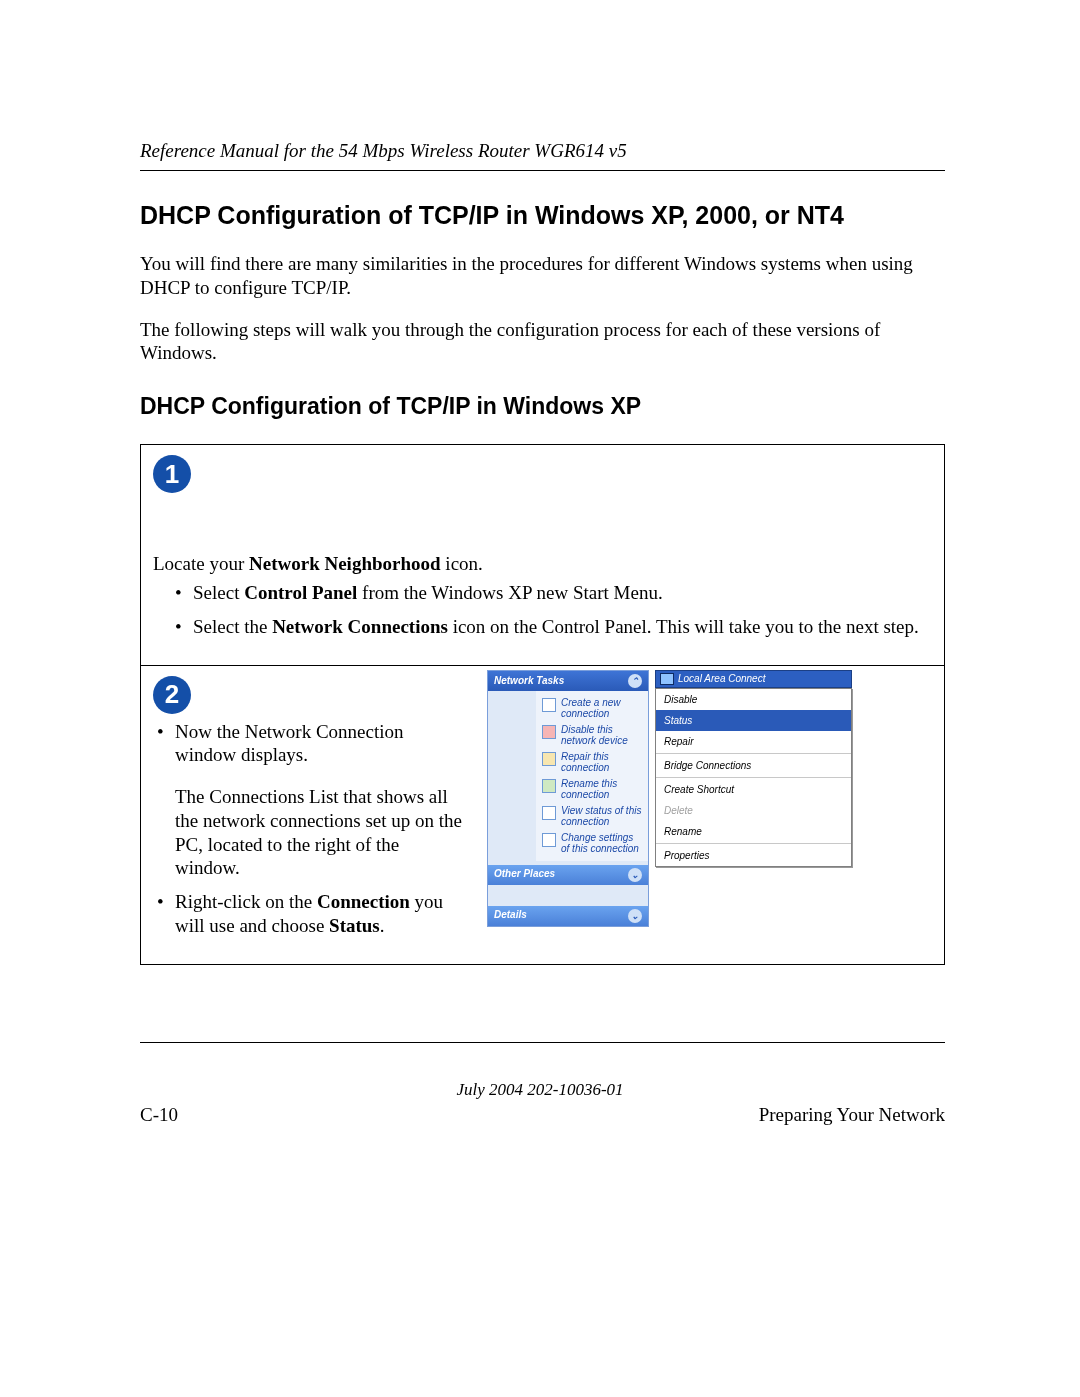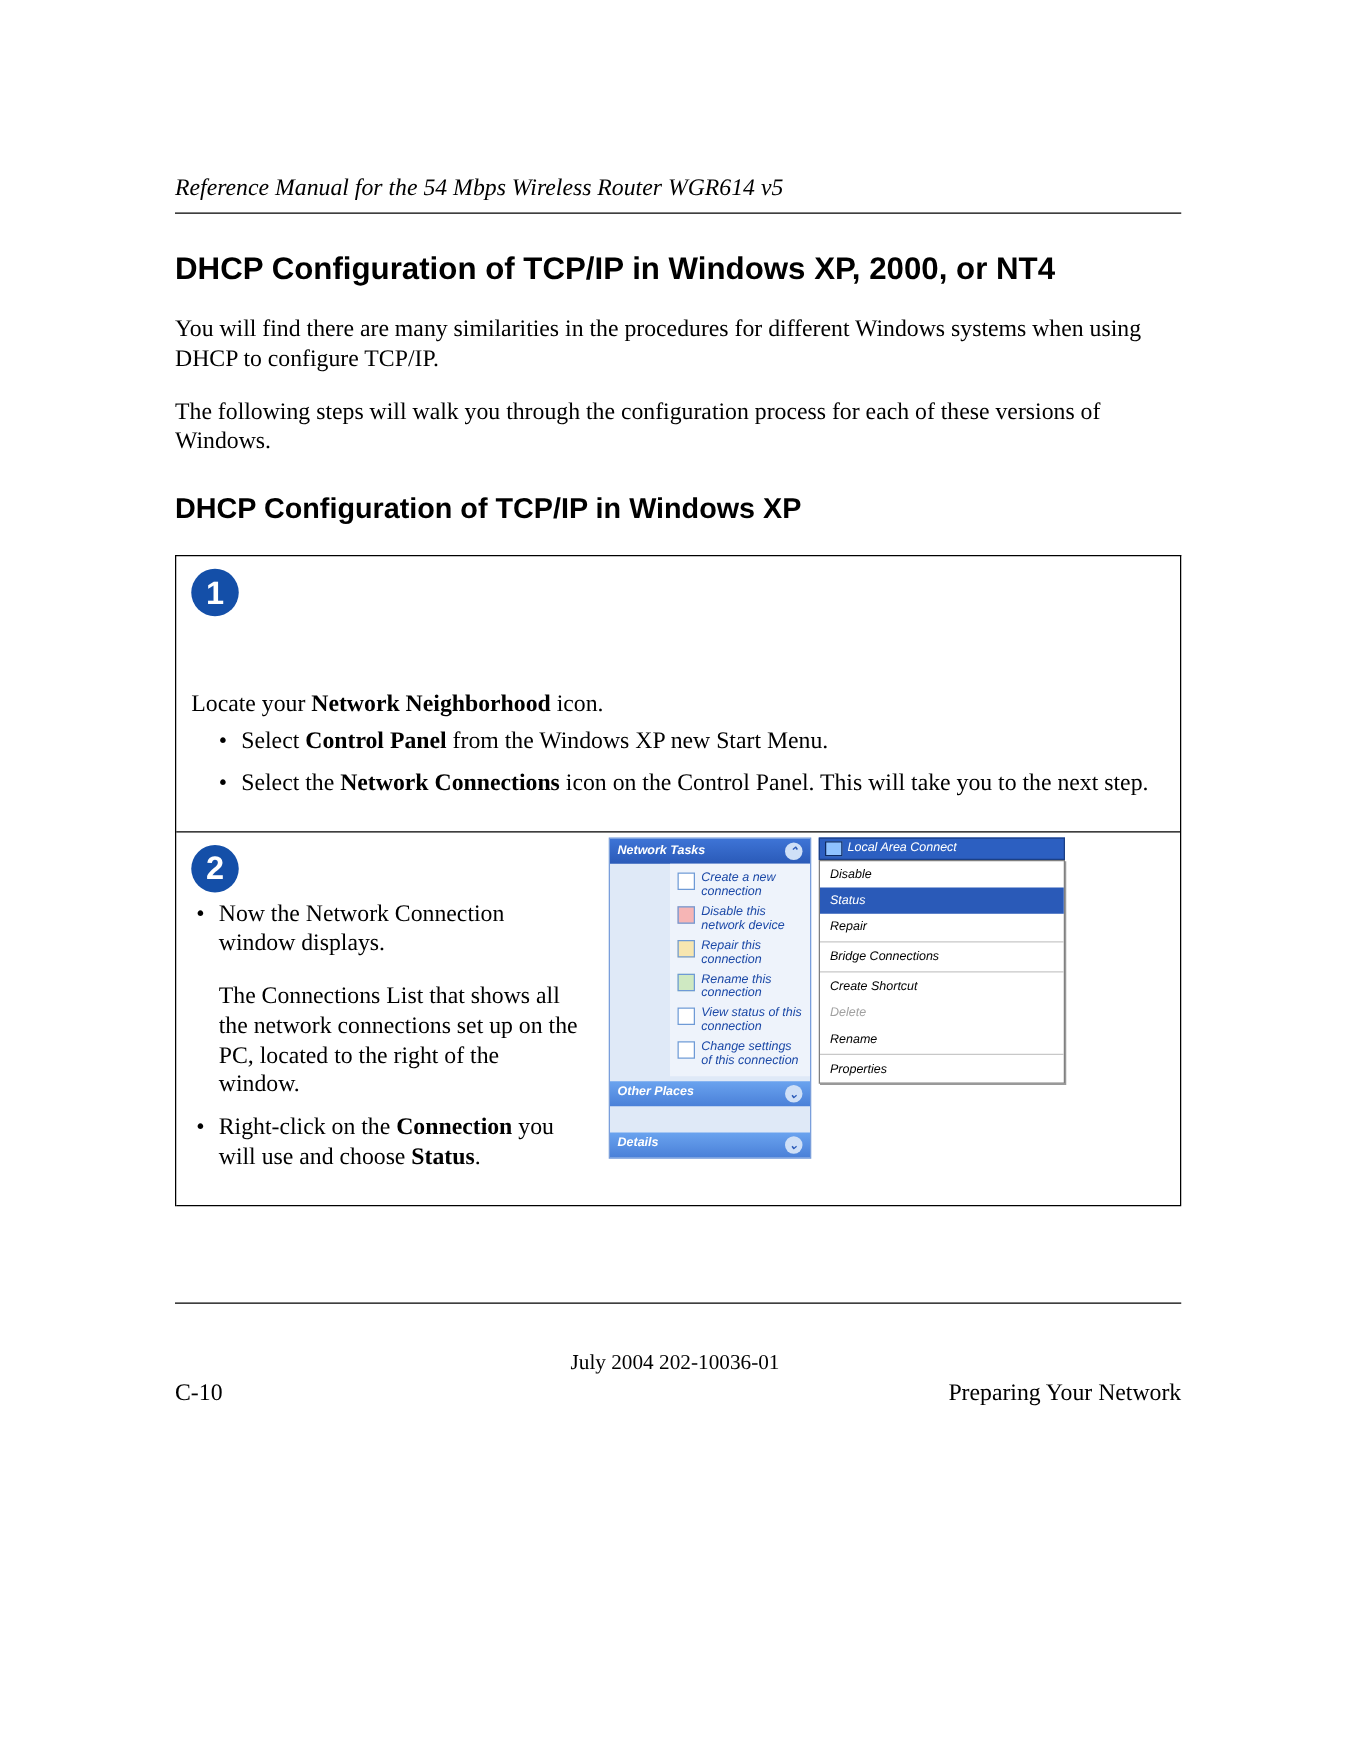--- a/index.html
+++ b/index.html
@@ -166,20 +166,21 @@
     left: 140px; right: 135px;
     top: 1104px;
     font-size: 19px;
     display: flex; justify-content: space-between;
   }
   .foot-date {
     position: absolute;
     left: 0; right: 0;
     top: 1080px;
     text-align: center;
+    font-style: italic;
     font-size: 17px;
   }
   .b { font-weight: bold; }
 </style>
 </head>
 <body>
 
 <div class="page">
 
   <div class="running-head">Reference Manual for the 54 Mbps Wireless Router WGR614 v5</div>

